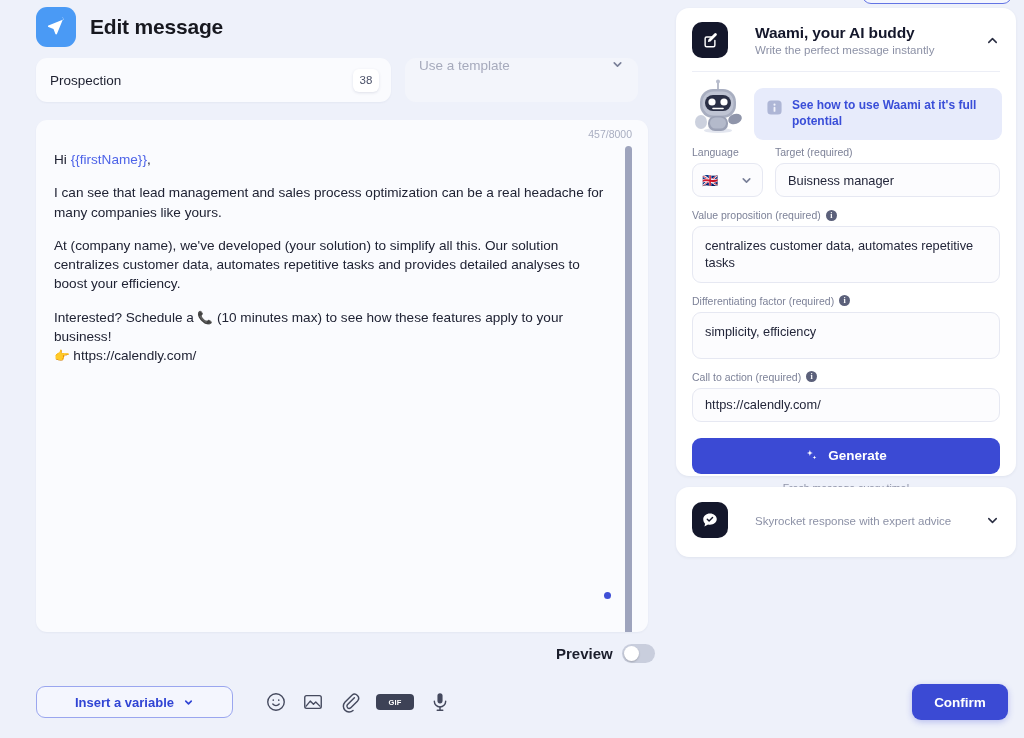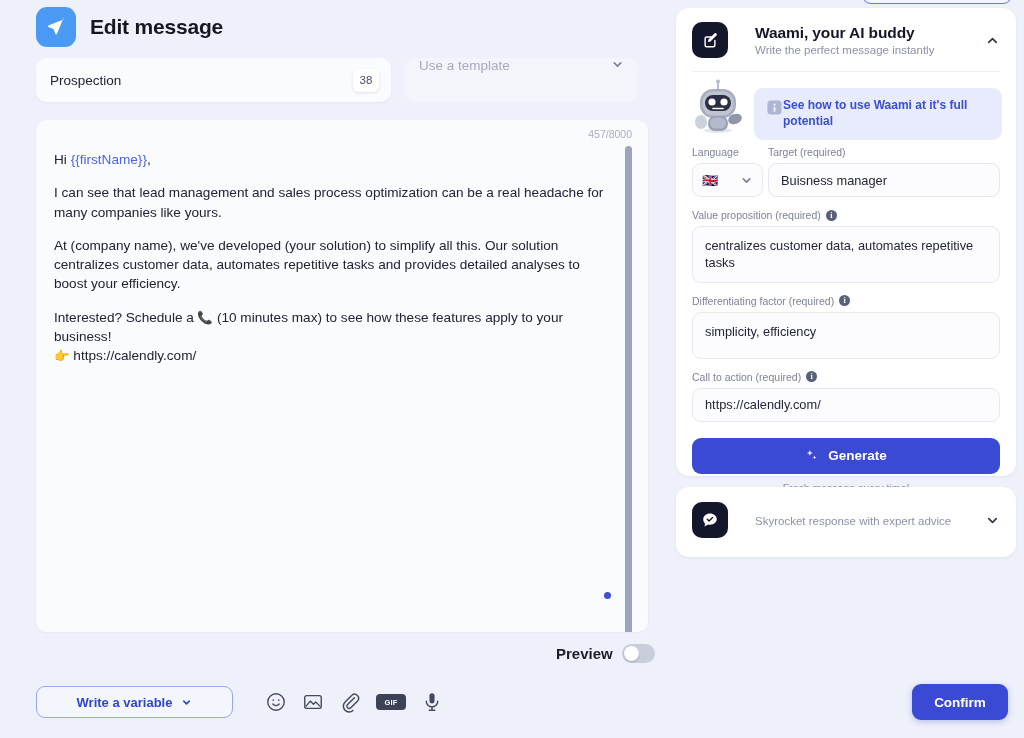--- a/index.html
+++ b/index.html
@@ -83,21 +83,21 @@
     width: 197px; height: 32px; border-radius: 9px;
     border: 1px solid #9aa6ef; background: #f4f6fe;
     display: flex; align-items: center; justify-content: center; gap: 9px;
     font-size: 13px; font-weight: bold; color: #3044d4;
   }
   .varbtn .chev { color: #3044d4; width: 11px; height: 11px; }
   .icons { display: flex; align-items: center; gap: 15px; margin-left: 12px; }
   .ibtn { width: 22px; height: 22px; color: #454a5e; display: flex; align-items: center; justify-content: center; }
   .ibtn svg { width: 100%; height: 100%; display: block; }
   .gifbtn {
-    width: 30px; height: 16px; border-radius: 4px; background: #3d4256;
+    width: 38px; height: 16px; border-radius: 4px; background: #3d4256;
     display: flex; align-items: center; justify-content: center;
     font-size: 7.5px; font-weight: bold; color: #ffffff; letter-spacing: .2px;
   }
 
   .confirm {
     position: absolute; left: 912px; top: 684px; width: 96px; height: 36px;
     border-radius: 9px; background: #3b4ad4; color: #fff;
     display: flex; align-items: center; justify-content: center;
     font-size: 13.5px; font-weight: bold;
     box-shadow: 0 2px 6px rgba(59,74,212,.3);
@@ -131,35 +131,35 @@
   .cardsub { font-size: 11.5px; color: #8c91a6; margin-top: 2px; }
   .caret { width: 15px; height: 15px; color: #2a2e42; }
   .caret svg { width: 100%; height: 100%; display: block; }
 
   .divider { height: 1px; background: #eceef6; margin: 13px 16px 0 16px; }
 
   .banner-row { display: flex; align-items: flex-start; padding: 6px 14px 0 12px; }
   .robot { width: 60px; height: 62px; flex: 0 0 auto; position: relative; }
   .infobanner {
     flex: 1; margin-left: 6px; margin-top: 10px; background: #e7ebfb; border-radius: 9px;
-    display: flex; align-items: flex-start; padding: 10px 12px;
+    display: flex; align-items: flex-start; gap: 9px; padding: 10px 12px;
   }
   .infoicon { width: 17px; height: 17px; flex: 0 0 auto; margin-top: 1px; }
   .infoicon svg { width: 100%; height: 100%; display: block; }
   .infotext { font-size: 12px; font-weight: bold; color: #3a4ed8; line-height: 1.33; }
 
   .fields { padding: 0 16px; margin-top: 6px; }
   .flabel { font-size: 10.5px; color: #7d8298; margin-bottom: 5px; display: flex; align-items: center; gap: 5px; }
   .iinfo {
     width: 11px; height: 11px; border-radius: 50%; background: #5b607a;
     color: #fff; font-size: 8px; font-weight: bold;
     display: inline-flex; align-items: center; justify-content: center;
     font-family: "Liberation Serif", serif;
   }
-  .row2 { display: flex; gap: 5px; }
+  .row2 { display: flex; gap: 12px; }
   .langcol { width: 71px; }
   .tgtcol { flex: 1; }
   .ctrl {
     background: #fcfcfe; border: 1px solid #e6e8f2; border-radius: 9px;
     height: 34px; display: flex; align-items: center; padding: 0 12px;
     font-size: 12.8px; color: #23263a;
   }
   .ctrl.lang { justify-content: space-between; padding: 0 9px; }
   .flag { font-family: "DejaVu Sans", sans-serif; font-size: 13px; color: #3a3f55; }
   .ta {
@@ -225,21 +225,21 @@
 
     <div class="previewrow">
       <span class="preview-label">Preview</span>
       <span class="toggle">
           <span class="knob"></span>
         </span>
     </div>
 
     <div class="bottombar">
       <div class="varbtn">
-        <span>Write a variable</span>
+        <span>Insert a variable</span>
         <span class="chev">
           <svg viewBox="0 0 24 24" fill="none" stroke="currentColor" stroke-width="3.5" stroke-linecap="round" stroke-linejoin="round">
               <polyline points="6 9 12 15 18 9"></polyline>
             </svg>
         </span>
       </div>
       <div class="icons">
         <span class="ibtn">
           <svg viewBox="0 0 24 24" fill="none" stroke="currentColor" stroke-width="1.5">
               <circle cx="12" cy="12" r="9"></circle>

